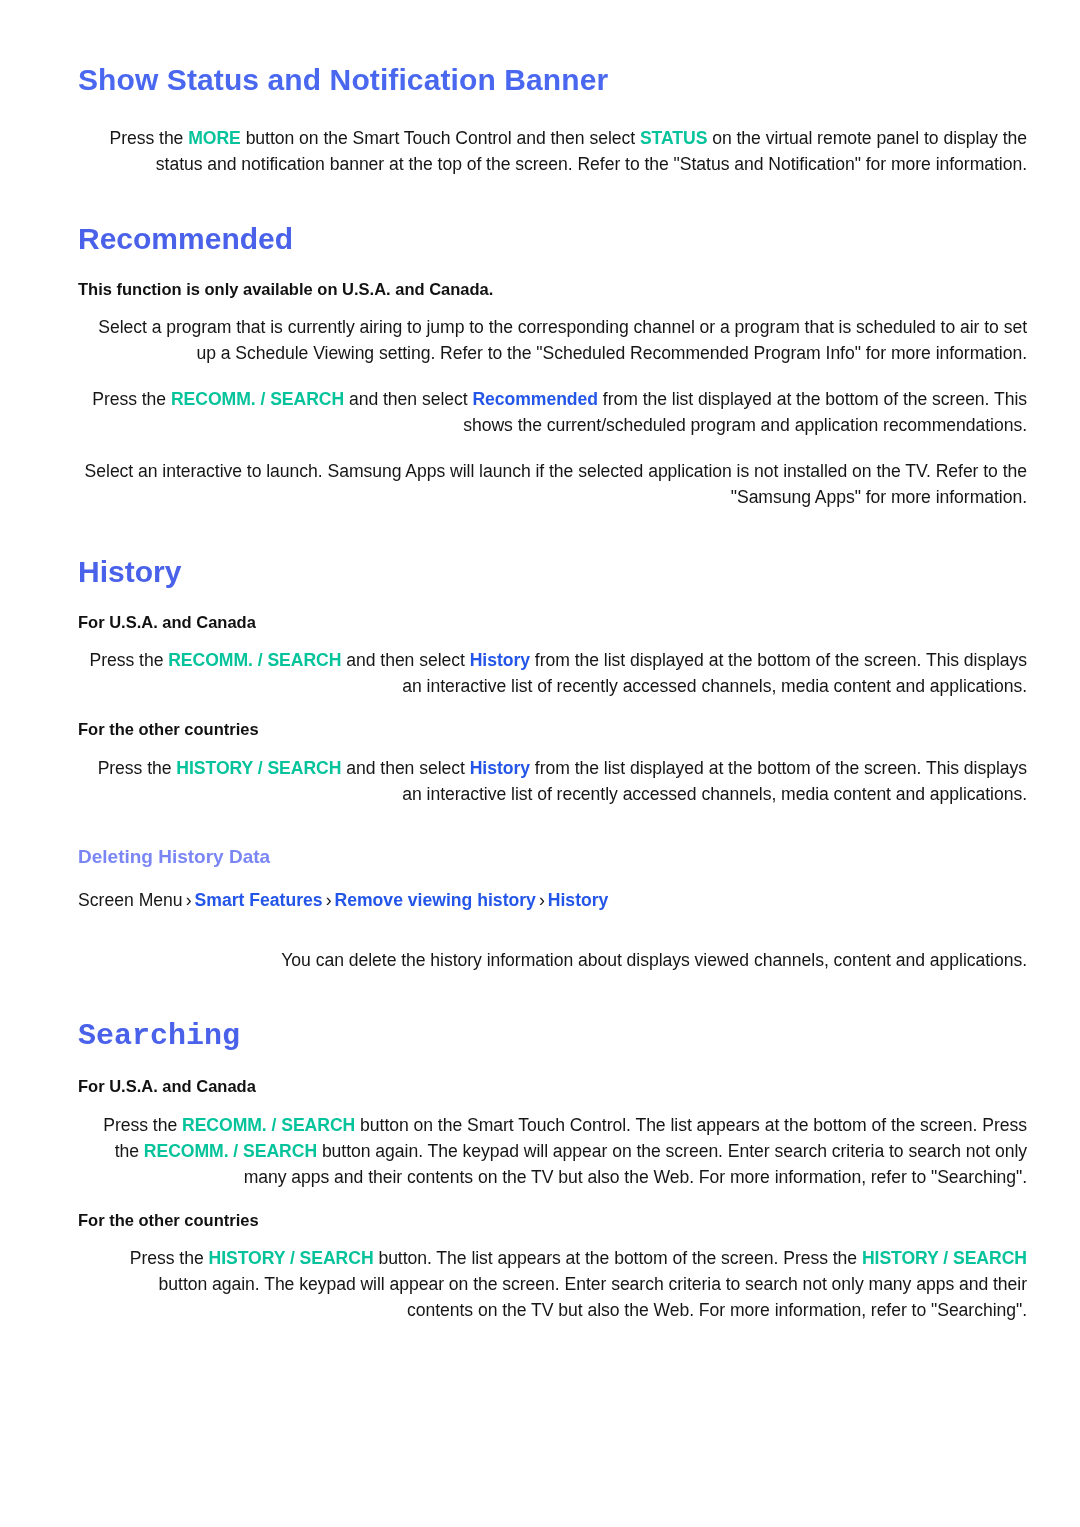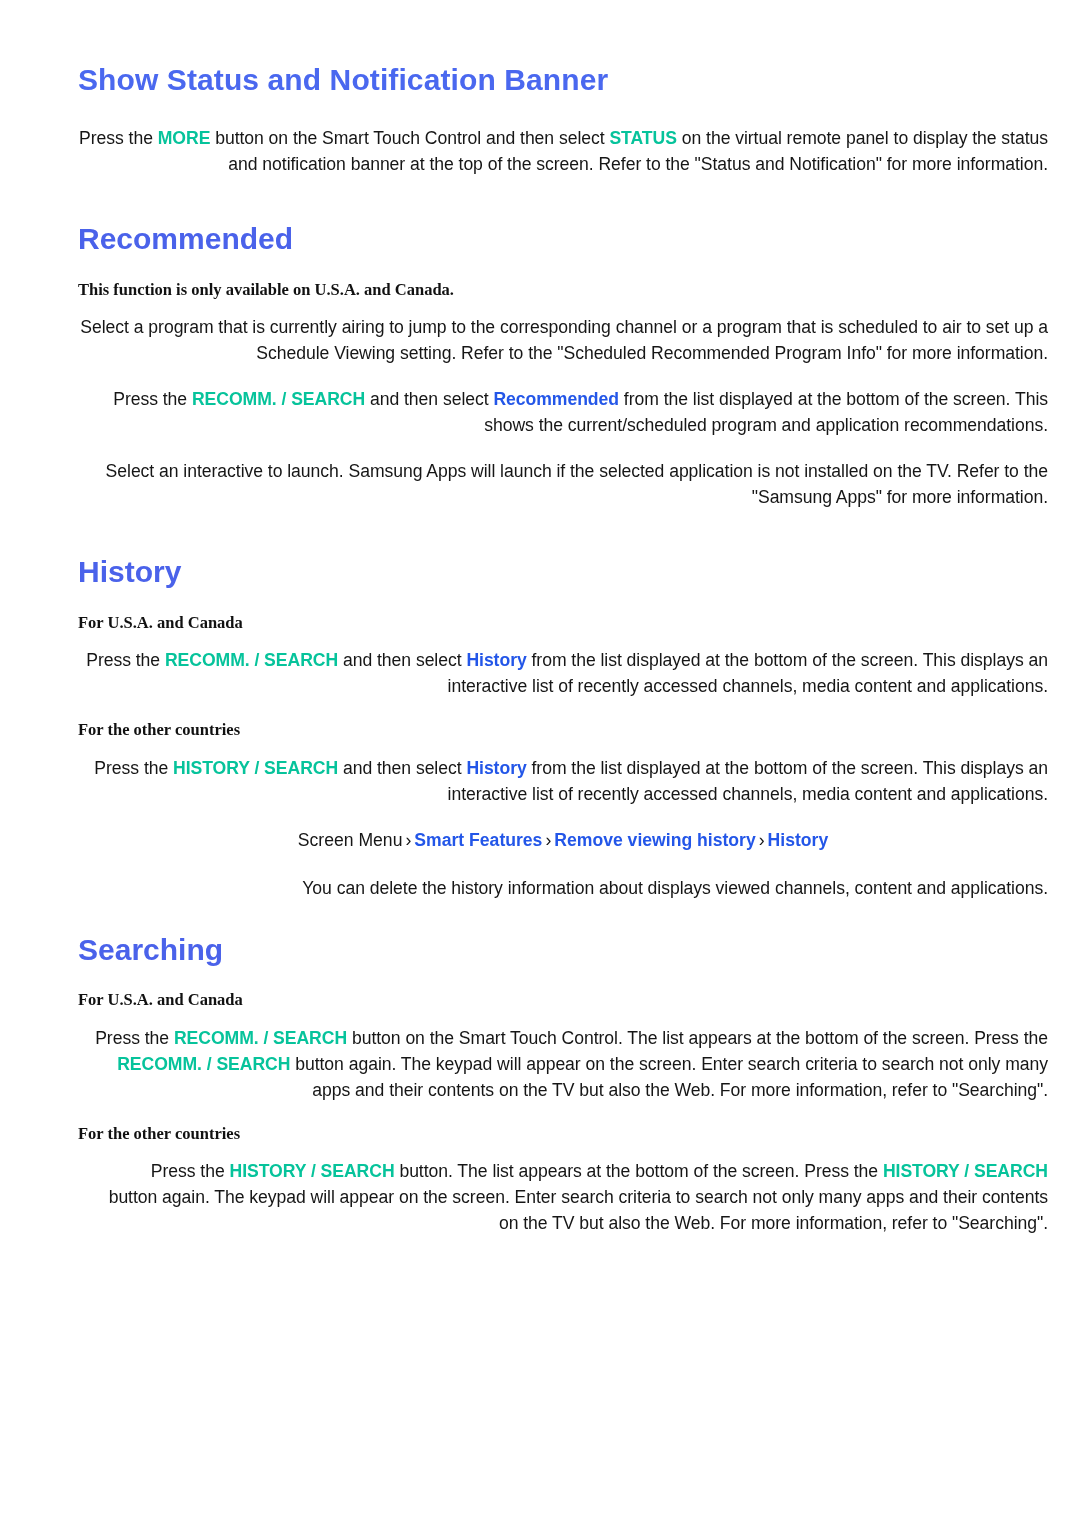--- a/index.html
+++ b/index.html
@@ -12,55 +12,54 @@
     height: 1527px;
     font-family: "Liberation Sans", sans-serif;
     color: #121212;
     overflow: hidden;
   }
   .page {
     position: relative;
     width: 1080px;
     height: 1207px;
     box-sizing: border-box;
-    padding: 62px 32px 0 78px;
+    padding: 62px 53px 0 78px;
     background: #ffffff;
   }
 
   
   .h1 {
     font-size: 30px;
     font-weight: bold;
     color: #4a68ef;
     letter-spacing: 0.1px;
     margin: 0 0 28px 0;
     line-height: 1.18;
   }
   .h2 {
     font-size: 30px;
     font-weight: bold;
     color: #4a62ea;
     margin: 44px 0 22px 0;
     line-height: 1.18;
   }
-  .h2.tight-top { margin-top: 31px; }
+  .h2.tight-top { margin-top: 46px; font-family: Liberation Mono, monospace; }
   .h3 {
     font-size: 19px;
     font-weight: bold;
     color: #7b86f5;
     margin: 38px 0 18px 0;
     line-height: 1.25;
   }
   .sub {
     font-size: 16.5px;
     font-weight: bold;
     color: #111111;
     margin: 0 0 14px 0;
     line-height: 1.3;
-    font-family: Liberation Serif, serif;
   }
 
   
   p.body {
     font-size: 17.6px;
     line-height: 1.48;
     color: #161616;
     margin: 0 0 20px 0;
     letter-spacing: -0.05px;
     text-align: right;
@@ -73,22 +72,21 @@
     font-weight: bold;
   }
   .lnk {            
     color: #2356e8;
     font-weight: bold;
   }
   .crumb {
     font-size: 17.6px;
     line-height: 1.48;
     color: #161616;
-    margin: 0 0 22px 0;
-    text-align: center;
+    margin: 0 0 34px 0;
   }
   .crumb .lnk { font-weight: bold; }
   .crumb .sep {
     color: #161616;
     font-weight: normal;
     padding: 0 3px;
   }
 </style>
 </head>
 <body>
@@ -112,20 +110,21 @@
   <h2 class="h2">History</h2>
 
   <div class="sub">For U.S.A. and Canada</div>
 
   <p class="body"><span>Press the </span><span class="key">RECOMM. / SEARCH</span><span> and then select </span><span class="lnk">History</span><span> from the list displayed at the bottom of the screen. This displays an interactive list of recently accessed channels, media content and applications.</span></p>
 
   <div class="sub">For the other countries</div>
 
   <p class="body"><span>Press the </span><span class="key">HISTORY / SEARCH</span><span> and then select </span><span class="lnk">History</span><span> from the list displayed at the bottom of the screen. This displays an interactive list of recently accessed channels, media content and applications.</span></p>
 
+  <h3 class="h3">Deleting History Data</h3>
 
   <div class="crumb"><span>Screen Menu</span><span class="sep">›</span><span class="lnk">Smart Features</span><span class="sep">›</span><span class="lnk">Remove viewing history</span><span class="sep">›</span><span class="lnk">History</span></div>
 
   <p class="body">You can delete the history information about displays viewed channels, content and applications.</p>
 
   <h2 class="h2 tight-top">Searching</h2>
 
   <div class="sub">For U.S.A. and Canada</div>
 
   <p class="body"><span>Press the </span><span class="key">RECOMM. / SEARCH</span><span> button on the Smart Touch Control. The list appears at the bottom of the screen. Press the </span><span class="key">RECOMM. / SEARCH</span><span> button again. The keypad will appear on the screen. Enter search criteria to search not only many apps and their contents on the TV but also the Web. For more information, refer to "Searching".</span></p>

